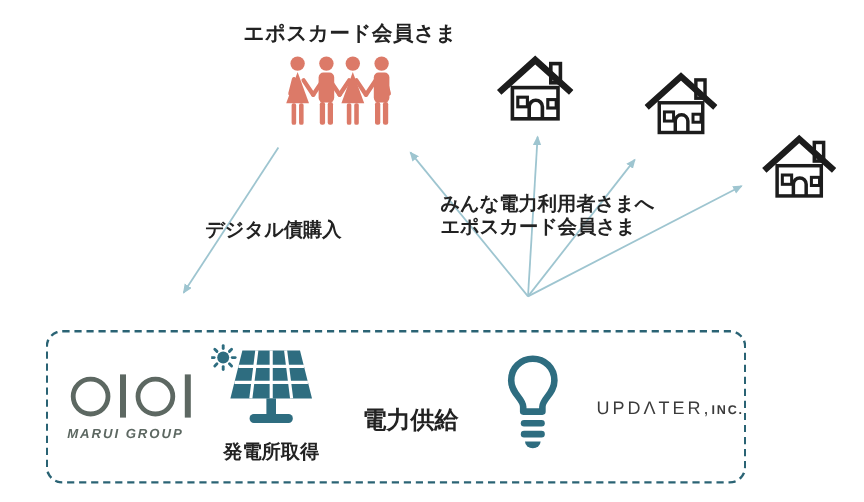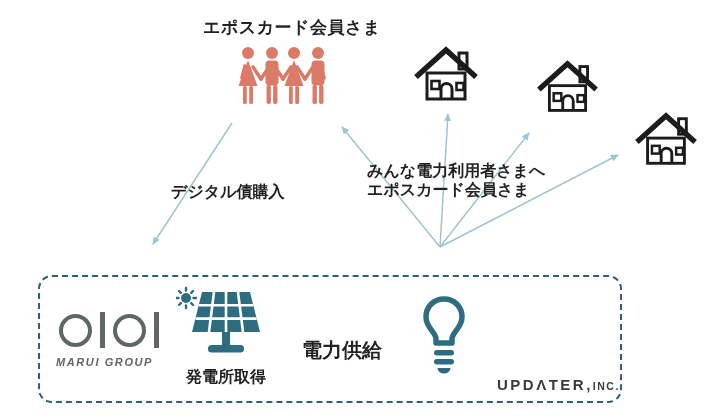--- a/index.html
+++ b/index.html
@@ -35,21 +35,21 @@
 
   
   .marui{left:56px;top:311px;width:106px;text-align:left;font-style:italic;}
   .oioi{display:flex;align-items:center;justify-content:center;gap:8px;height:38px;}
   .oioi .o{width:33px;height:33px;border:4.5px solid var(--marui-gray);border-radius:50%;box-sizing:border-box;}
   .oioi .i{width:5px;height:36px;background:var(--marui-gray);}
   .marui-name{margin-top:7px;font-size:11px;letter-spacing:1.6px;color:var(--marui-gray);font-weight:600;}
 
   
   .updater{left:497px;top:332px;color:#3b3b3b;display:flex;align-items:baseline;}
-  .updater .main{font-size:15px;letter-spacing:2.5px;font-weight:700;margin-top:44px;}
+  .updater .main{font-size:15px;letter-spacing:2.5px;font-weight:400;}
   .updater .suffix{font-size:10.5px;letter-spacing:1.5px;font-weight:600;}
 
   .people-icon .body{fill:var(--salmon);}
   .people-icon .limb{stroke:var(--salmon);stroke-width:3.6;stroke-linecap:round;}
 
   .house-icon .ln{stroke:var(--house-outline);fill:none;}
   .teal-fill{fill:var(--teal);}
   .teal-stroke{stroke:var(--teal);fill:none;}
   .white-ln{stroke:#ffffff;stroke-width:2.6;}
 </style>

